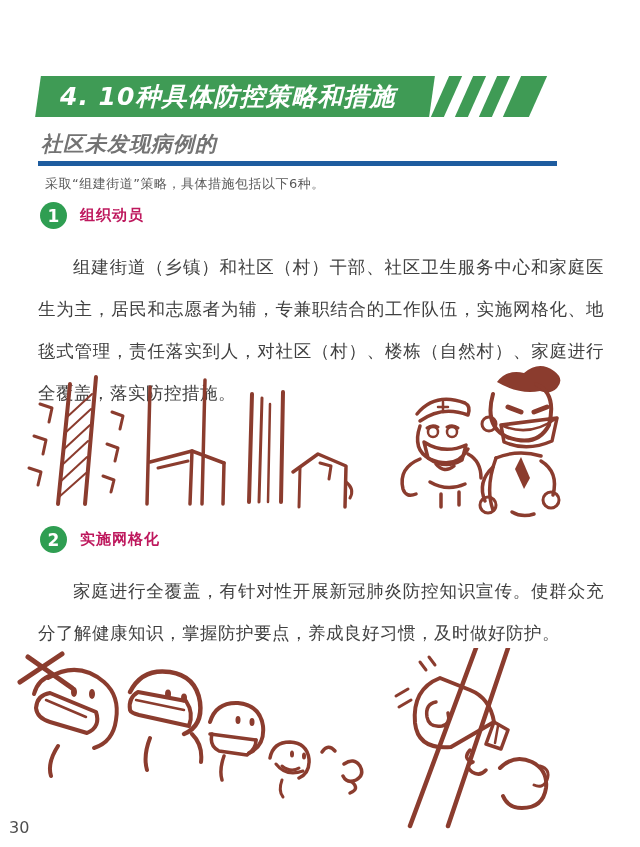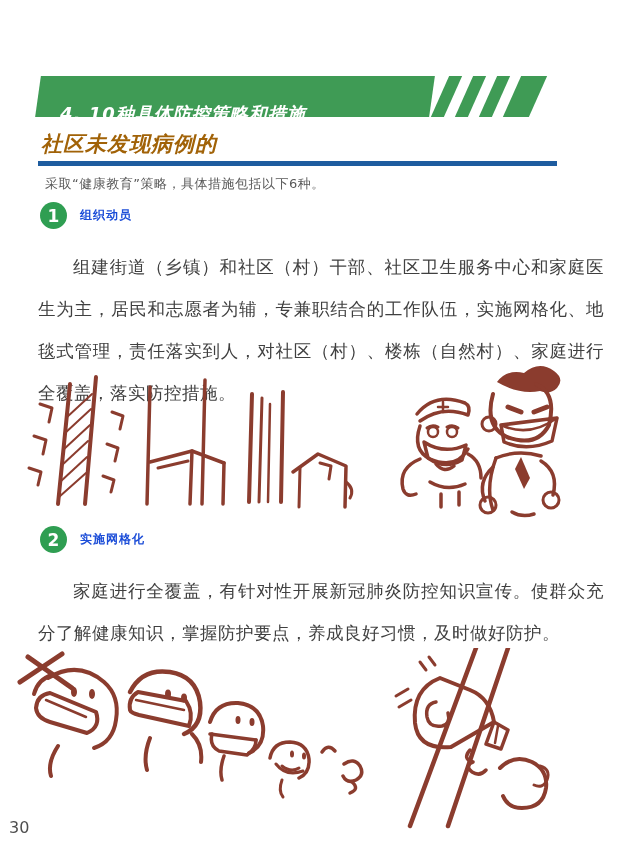--- a/index.html
+++ b/index.html
@@ -14,53 +14,53 @@
 
   
   .banner { position:absolute; top:76px; left:38px; height:41px; }
   .banner-box {
     position:absolute; left:0; top:0; height:41px; width:394px;
     background:#3f9b55;
     transform:skewX(-8deg);
     transform-origin:center;
   }
   .banner-text {
-    position:absolute; left:22px; top:17px; width:394px; height:41px;
+    position:absolute; left:22px; top:0; width:394px; height:41px;
     display:flex; align-items:center;
-    color:#ffffff; font-size:18px; font-weight:bold; font-style:italic;
+    color:#ffffff; font-size:25px; font-weight:bold; font-style:italic;
     letter-spacing:1px; white-space:nowrap;
   }
   .banner-stripes { position:absolute; left:402px; top:0; height:41px; display:flex; gap:11px; }
   .stripe { height:41px; background:#3f9b55; transform:skewX(-24deg); }
   .stripe-1,.stripe-2,.stripe-3 { width:13px; }
   .stripe-4 { width:26px; }
 
   
   .section-title {
     position:absolute; left:41px; top:130px;
-    color:#a16207; font-size:21px; font-weight:bold; font-style:italic;
+    color:#737373; font-size:21px; font-weight:bold; font-style:italic;
     letter-spacing:1px;
   }
   .blue-rule { position:absolute; left:38px; top:161px; width:519px; height:5px; background:#1e5c9f; }
   .intro-text {
     position:absolute; left:45px; top:175px; width:540px;
     color:#585858; font-size:13px; letter-spacing:.5px;
   }
 
   
   .sub-head { position:absolute; left:40px; display:flex; align-items:center; gap:13px; }
   .sub-head-1 { top:202px; }
   .sub-head-2 { top:526px; }
   .num-badge {
     width:27px; height:27px; border-radius:50%;
     background:#2f9e52; color:#ffffff;
     display:flex; align-items:center; justify-content:center;
     font-size:17px; font-weight:bold;
   }
-  .sub-head-label { color:#1d4ed8; font-size:12px; font-weight:bold; letter-spacing:1px; }
+  .sub-head-label { color:#be185d; font-size:15px; font-weight:bold; letter-spacing:1px; }
 
   .body-para {
     position:absolute; left:38px; width:566px;
     color:#404040; font-size:17.5px; line-height:42px;
     text-indent:2em; text-align:justify; letter-spacing:.5px;
   }
   .body-para-1 { top:246px; }
   .body-para-2 { top:570px; }
 
   
@@ -84,21 +84,21 @@
     <div class="stripe stripe-1"></div>
     <div class="stripe stripe-2"></div>
     <div class="stripe stripe-3"></div>
     <div class="stripe stripe-4"></div>
   </div>
   <div class="banner-text">4. 10种具体防控策略和措施</div>
 </div>
 
 <div class="section-title">社区未发现病例的</div>
 <div class="blue-rule"></div>
-<div class="intro-text">采取“健康教育”策略，具体措施包括以下6种。</div>
+<div class="intro-text">采取“组建街道”策略，具体措施包括以下6种。</div>
 
 <div class="sub-head sub-head-1">
   <div class="num-badge">1</div>
   <div class="sub-head-label">组织动员</div>
 </div>
 <div class="body-para body-para-1">组建街道（乡镇）和社区（村）干部、社区卫生服务中心和家庭医生为主，居民和志愿者为辅，专兼职结合的工作队伍，实施网格化、地毯式管理，责任落实到人，对社区（村）、楼栋（自然村）、家庭进行全覆盖，落实防控措施。</div>
 
 <svg class="illus illus-1" viewBox="0 0 640 162">
   <g class="sk" stroke-width="3">
 

